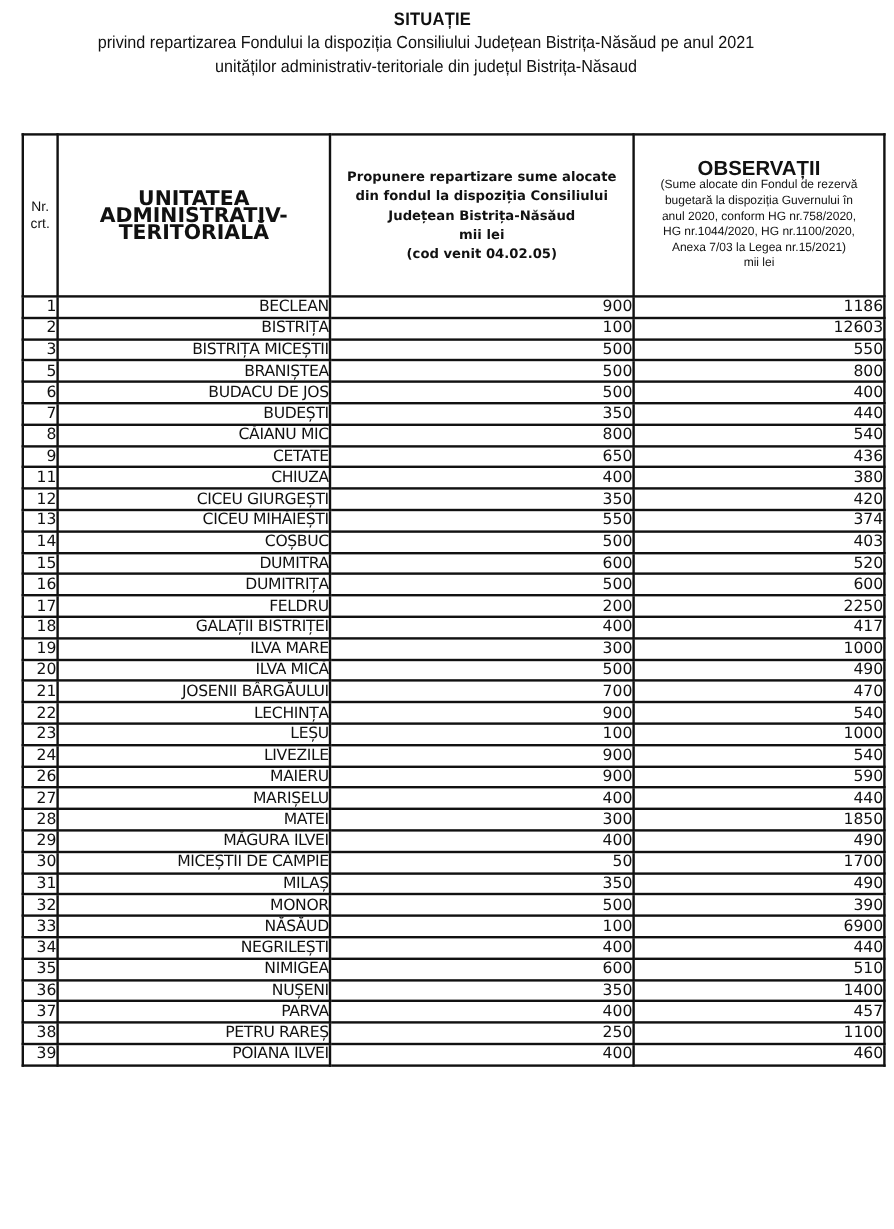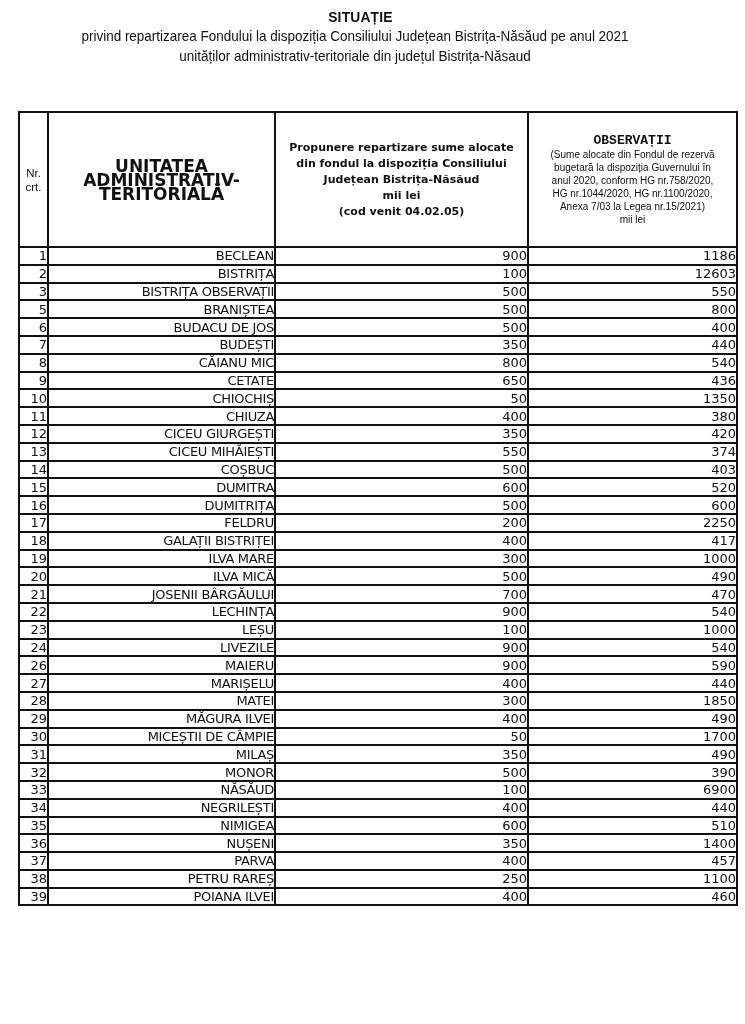--- a/index.html
+++ b/index.html
@@ -80,23 +80,23 @@
       font-weight: bold;
       font-size: 11px;
       line-height: 16px;
       padding-top: 0;
       border-radius: 13px;
     }
     .h-prop span { display: block; white-space: nowrap; }
     .h-obs { padding-top: 4px; }
     .h-obs .obs-title {
       display: block;
-      font-family: Liberation Mono, monospace;
+      font-family: Liberation Sans, sans-serif;
       font-weight: bold;
-      font-size: 13px;
+      font-size: 17px;
       line-height: 15px;
     }
     .h-obs .obs-line {
       display: block;
       font-family: "Liberation Sans", sans-serif;
       font-weight: normal;
       font-size: 10px;
       line-height: 13px;
       white-space: nowrap;
     }
@@ -173,21 +173,21 @@
         <td class="num">1186</td>
       </tr>
       <tr>
         <td class="nr">2</td>
         <td class="name">BISTRIȚA</td>
         <td class="num">100</td>
         <td class="num">12603</td>
       </tr>
       <tr>
         <td class="nr">3</td>
-        <td class="name">BISTRIȚA OBSERVAȚII</td>
+        <td class="name">BISTRIȚA MICEȘTII</td>
         <td class="num">500</td>
         <td class="num">550</td>
       </tr>
       <tr>
         <td class="nr">5</td>
         <td class="name">BRANIȘTEA</td>
         <td class="num">500</td>
         <td class="num">800</td>
       </tr>
       <tr>
@@ -208,26 +208,20 @@
         <td class="num">800</td>
         <td class="num">540</td>
       </tr>
       <tr>
         <td class="nr">9</td>
         <td class="name">CETATE</td>
         <td class="num">650</td>
         <td class="num">436</td>
       </tr>
       <tr>
-        <td class="nr">10</td>
-        <td class="name">CHIOCHIȘ</td>
-        <td class="num">50</td>
-        <td class="num">1350</td>
-      </tr>
-      <tr>
         <td class="nr">11</td>
         <td class="name">CHIUZA</td>
         <td class="num">400</td>
         <td class="num">380</td>
       </tr>
       <tr>
         <td class="nr">12</td>
         <td class="name">CICEU GIURGEȘTI</td>
         <td class="num">350</td>
         <td class="num">420</td>

